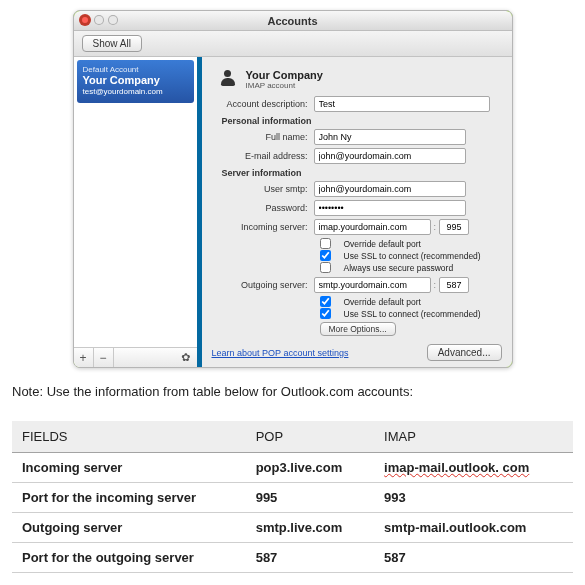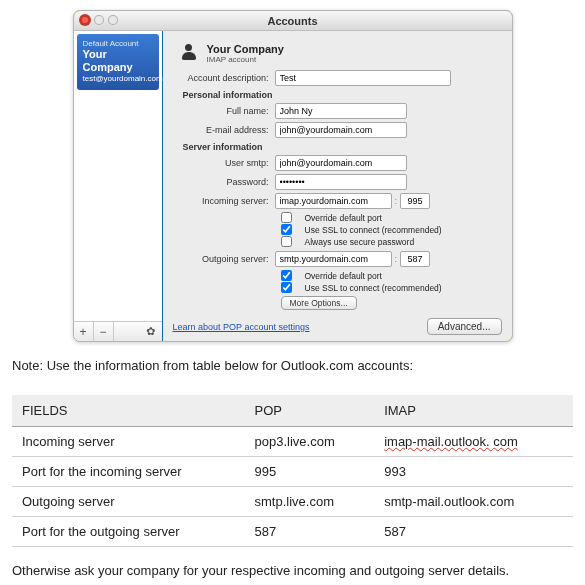--- a/index.html
+++ b/index.html
@@ -44,23 +44,23 @@
     background: linear-gradient(#ffffff,#e6e6e6);
     border:1px solid #9e9e9e;
     border-radius:4px;
     padding:2px 10px;
     font-size:10px;
     color:#333;
     box-shadow: 0 1px 0 rgba(255,255,255,0.6) inset;
   }
   .win-body { display:flex; height: 310px; background:#ececec;}
   .sidebar {
-    width: 89px;
+    width: 128px;
     background:#fff;
-    border-right:1px solid #0369a1;
+    border-right:5px solid #0369a1;
     position:relative;
   }
   .account-card {
     margin:3px;
     background: linear-gradient(#3a7bd5,#2554a5);
     color:#fff;
     border-radius:3px;
     padding:5px 6px 7px 6px;
   }
   .account-card .def { font-size:8px; opacity:0.85;}
@@ -86,59 +86,62 @@
   .avatar-ic .head{width:7px;height:7px;border-radius:50%;background:#333;margin:0 auto;}
   .avatar-ic .body{width:14px;height:8px;border-radius:7px 7px 2px 2px;background:#333;margin:1px auto 0;}
   .acct-header .t1 { font-size:11px; font-weight:bold;}
   .acct-header .t2 { font-size:8px; color:#555;}
   .row { display:flex; align-items:center; margin-bottom:3px;}
   .row label { width:102px; text-align:right; padding-right:6px; font-size:9px; color:#333;}
   .row input[type=text], .row input[type=password] {
     height:16px; font-size:9px; padding:1px 4px;
     border:1px solid #a7a7a7; background:#fff; border-radius:2px;
   }
-  .w-lg{width:176px;} .w-md{width:132px;} .w-srv{width:117px;}
+  .w-lg{width:176px;} .w-md{width:152px;} .w-srv{width:117px;}
   .port-sep{margin:0 3px;color:#888;}
   .port{width:30px;height:16px;font-size:9px;text-align:center;border:1px solid #a7a7a7;border-radius:2px;background:#f3f3f3;}
   .section { font-size:9px; font-weight:bold; color:#333; margin:4px 0 3px 0; padding-left:10px;}
   .chk-row { display:flex; align-items:center; margin:1px 0 1px 108px; font-size:8.5px; gap:13px;}
   .chk-row input{width:11px;height:11px;margin:0;}
   .more-opts { margin:3px 0 0 108px;}
   .link-row { margin-top:8px; display:flex; align-items:center;}
   .link-row a{ color:#1a4fc0; font-size:9px; text-decoration:underline;}
   .adv-btn { margin-left:auto;}
   
   .note { font-size:13px; color:#222; margin:16px 0 22px 0;}
   table.info {
     width:100%; border-collapse:collapse; font-size:13px; color:#222;
   }
   table.info th {
     text-align:left; font-weight:normal; background:#eeeeee;
     padding:8px 10px; border-bottom:1px solid #a3a3a3;
   }
   table.info td {
-    padding:7px 10px; border-bottom:1px solid #cfcfcf;
+    padding:7px 10px; border-bottom:1px solid #cfcfcf;font-weight:bold;
   }
   .squiggle { text-decoration: underline wavy #d93025; text-decoration-thickness:1px;}
   .foot-note { font-size:13px; color:#222; margin-top:16px;}
 </style>
 </head>
 <body>
 
 <div class="doc-wrap">
 
   <div class="mac-window">
     <div class="titlebar">
       <div class="traffic">
         <div class="tl red"></div>
         <div class="tl yel"></div>
         <div class="tl grn"></div>
       </div>
       <div class="title">Accounts</div>
     </div>
+    <div class="toolbar">
+      <span class="btn">Show All</span>
+    </div>
     <div class="win-body">
       <div class="sidebar">
         <div class="account-card">
           <div class="def">Default Account</div>
           <div class="nm">Your Company</div>
           <div class="em">test@yourdomain.com</div>
         </div>
         <div class="sidebar-footer">
           <div class="sq">+</div>
           <div class="sq">−</div>

